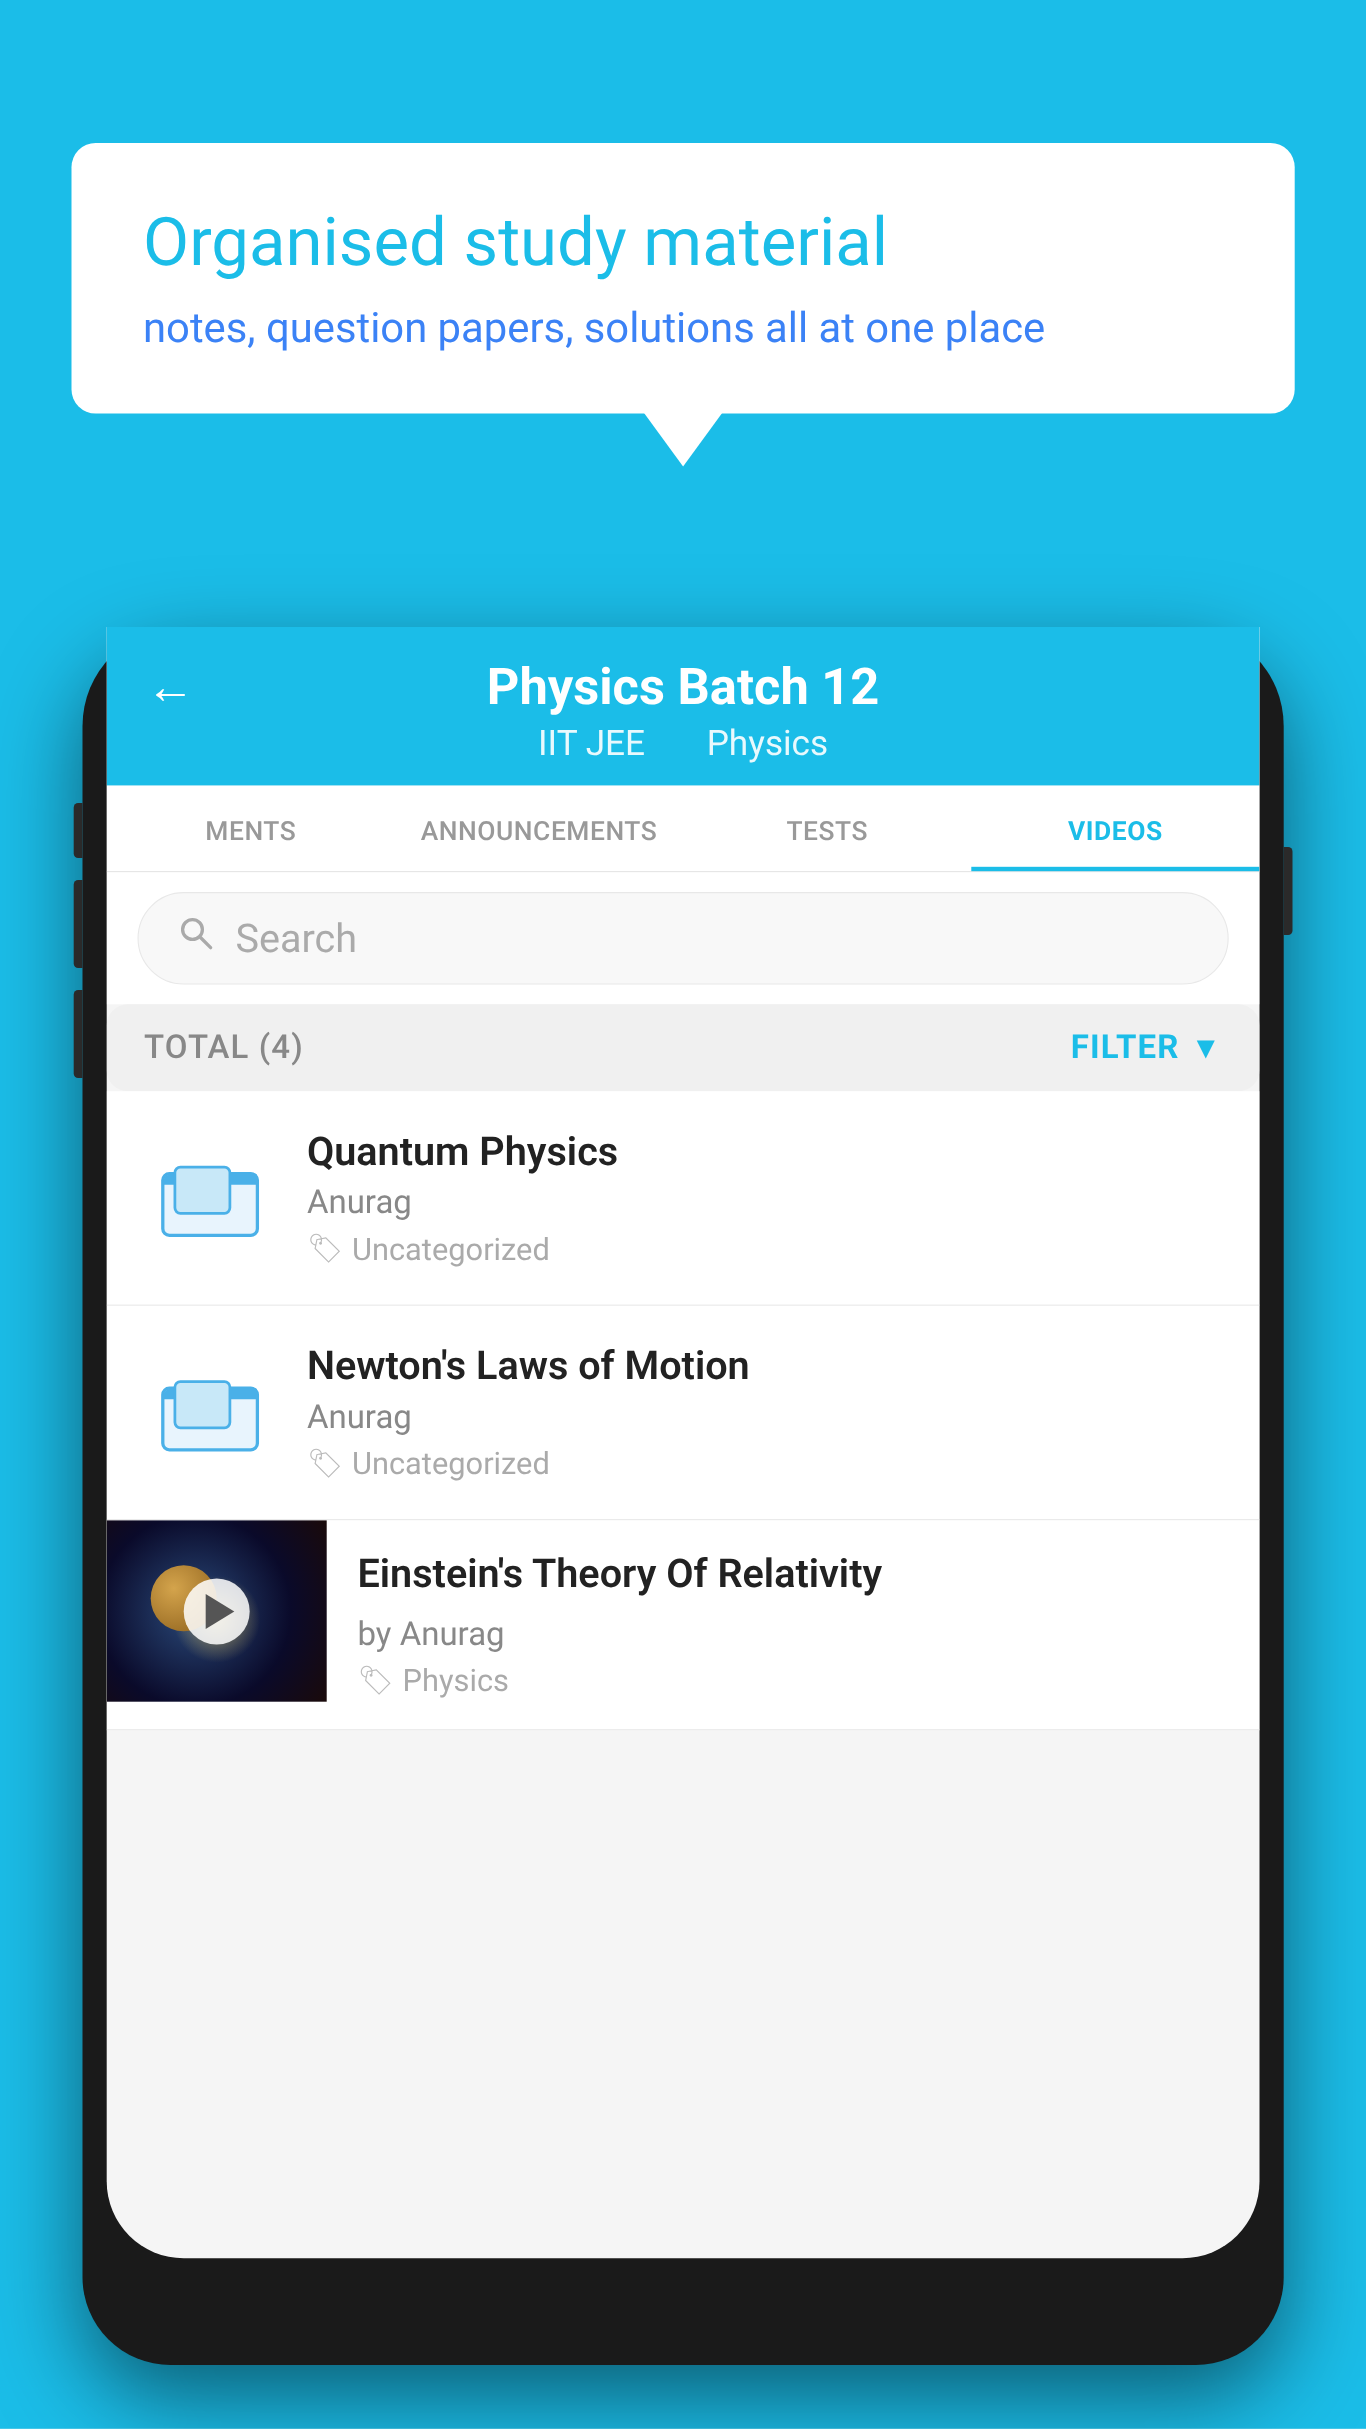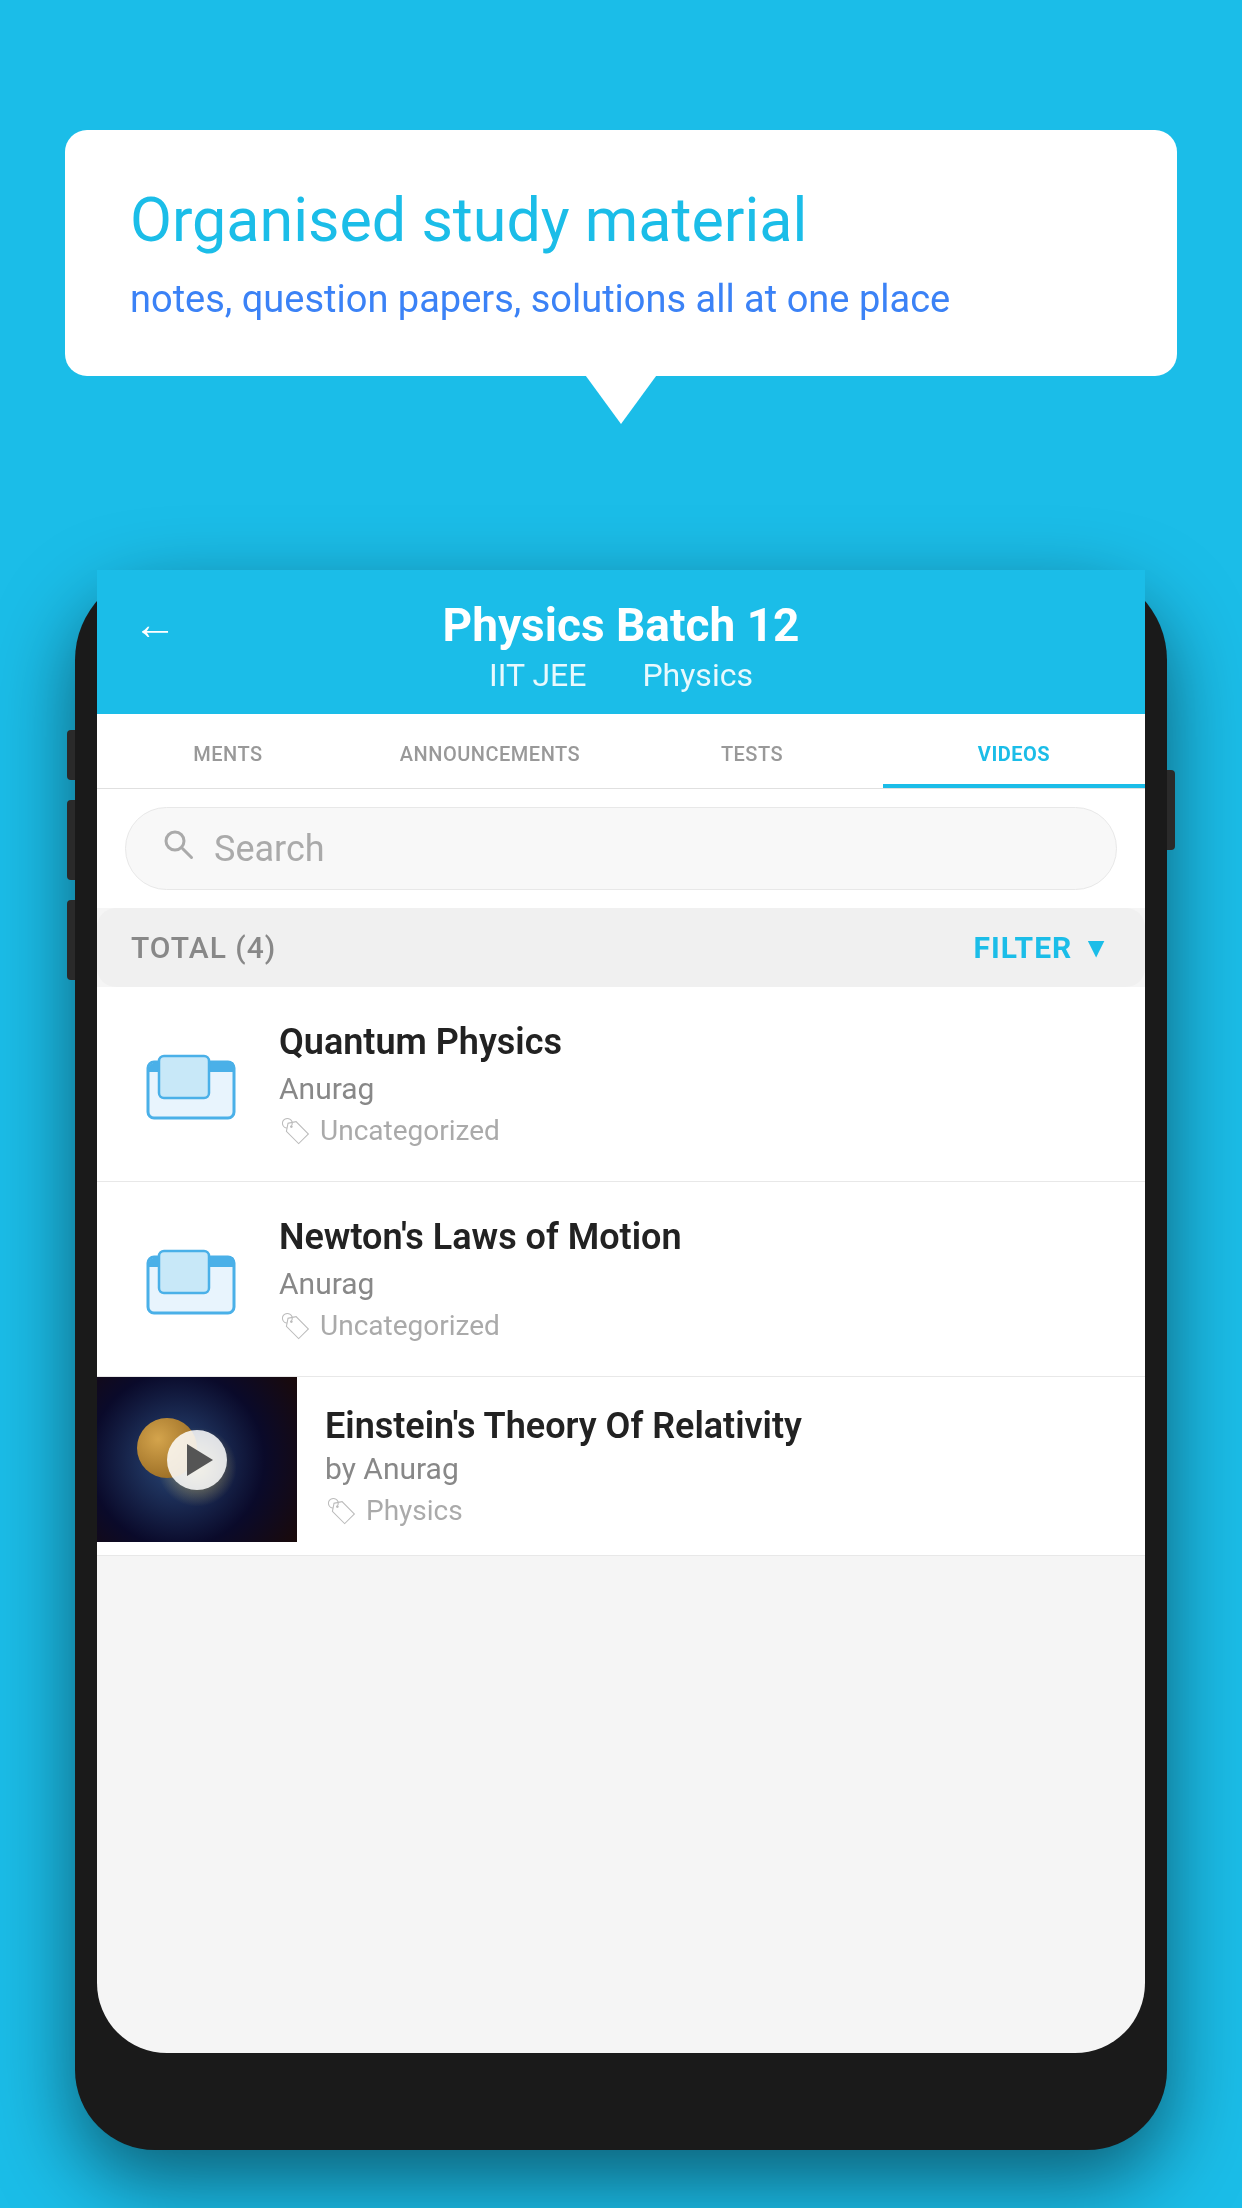--- a/index.html
+++ b/index.html
@@ -177,21 +177,21 @@
     .tabs-bar {
       background: white;
       display: flex;
       border-bottom: 1px solid #e0e0e0;
     }
 
     .tab-item {
       flex: 1;
       text-align: center;
       padding: 28px 8px 22px;
-      font-size: 20px;
+      font-size: 24px;
       color: #999;
       font-weight: 500;
       letter-spacing: 0.5px;
       cursor: pointer;
       position: relative;
     }
 
     .tab-item.active {
       color: #1BBDE8;
       font-weight: 700;
@@ -389,21 +389,21 @@
 
     .thumb-video-info {
       flex: 1;
       padding: 28px 28px;
     }
 
     .thumb-video-title {
       color: #222;
       font-size: 36px;
       font-weight: 600;
-      margin-bottom: 4px;
+      margin-bottom: 16px;
     }
 
     .thumb-video-author {
       color: #888;
       font-size: 30px;
       margin-bottom: 8px;
     }
 
     .thumb-video-tag {
       display: flex;

